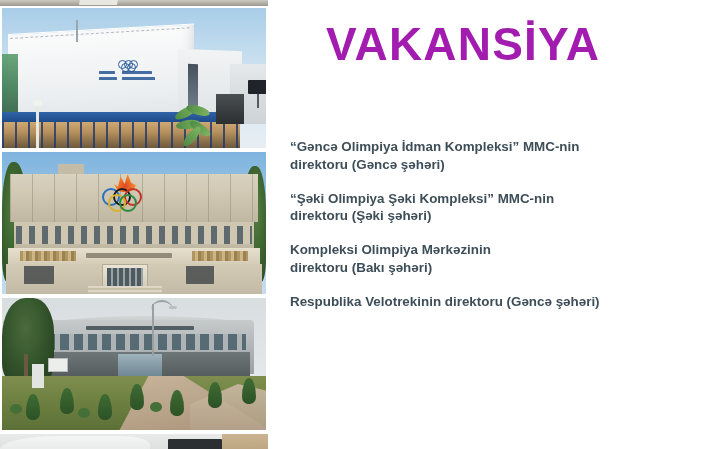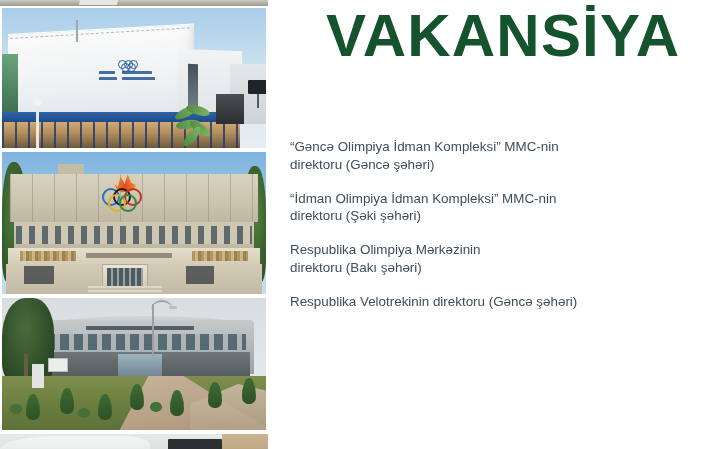--- a/index.html
+++ b/index.html
@@ -383,34 +383,35 @@
 
   
   .content {
     position: absolute;
     left: 268px; top: 0; right: 0; bottom: 0;
     background: #ffffff;
   }
   .title {
     position: absolute;
     left: 58px;
-    top: 4px;
-    font-size: 60px;
+    top: 20px;
+    font-size: 46px;
     font-weight: 700;
     letter-spacing: 1.2px;
-    color: #14532d;
+    color: #a21caf;
     line-height: 1.06;
     white-space: nowrap;
     font-family: "Liberation Sans", sans-serif;
   }
   .vacancy-list {
     position: absolute;
     left: 22px;
     top: 138px;
     width: 410px;
+    font-weight: bold;
   }
   .vacancy-item {
     color: #3e4e58;
     font-size: 13.4px;
     line-height: 17.5px;
     margin-bottom: 16.5px;
     font-family: "Liberation Sans", sans-serif;
     white-space: pre-line;
   }
   .vacancy-item:last-child { margin-bottom: 0; }
@@ -523,20 +524,20 @@
 
 </div>
 
 <div class="content">
 
   <div class="title">VAKANSİYA</div>
 
   <div class="vacancy-list">
     <div class="vacancy-item">“Gəncə Olimpiya İdman Kompleksi” MMC-nin
 direktoru (Gəncə şəhəri)</div>
-    <div class="vacancy-item">“İdman Olimpiya İdman Kompleksi” MMC-nin
+    <div class="vacancy-item">“Şəki Olimpiya Şəki Kompleksi” MMC-nin
 direktoru (Şəki şəhəri)</div>
-    <div class="vacancy-item">Respublika Olimpiya Mərkəzinin
+    <div class="vacancy-item">Kompleksi Olimpiya Mərkəzinin
 direktoru (Bakı şəhəri)</div>
     <div class="vacancy-item">Respublika Velotrekinin direktoru (Gəncə şəhəri)</div>
   </div>
 
 </div>
 
 </body></html>

